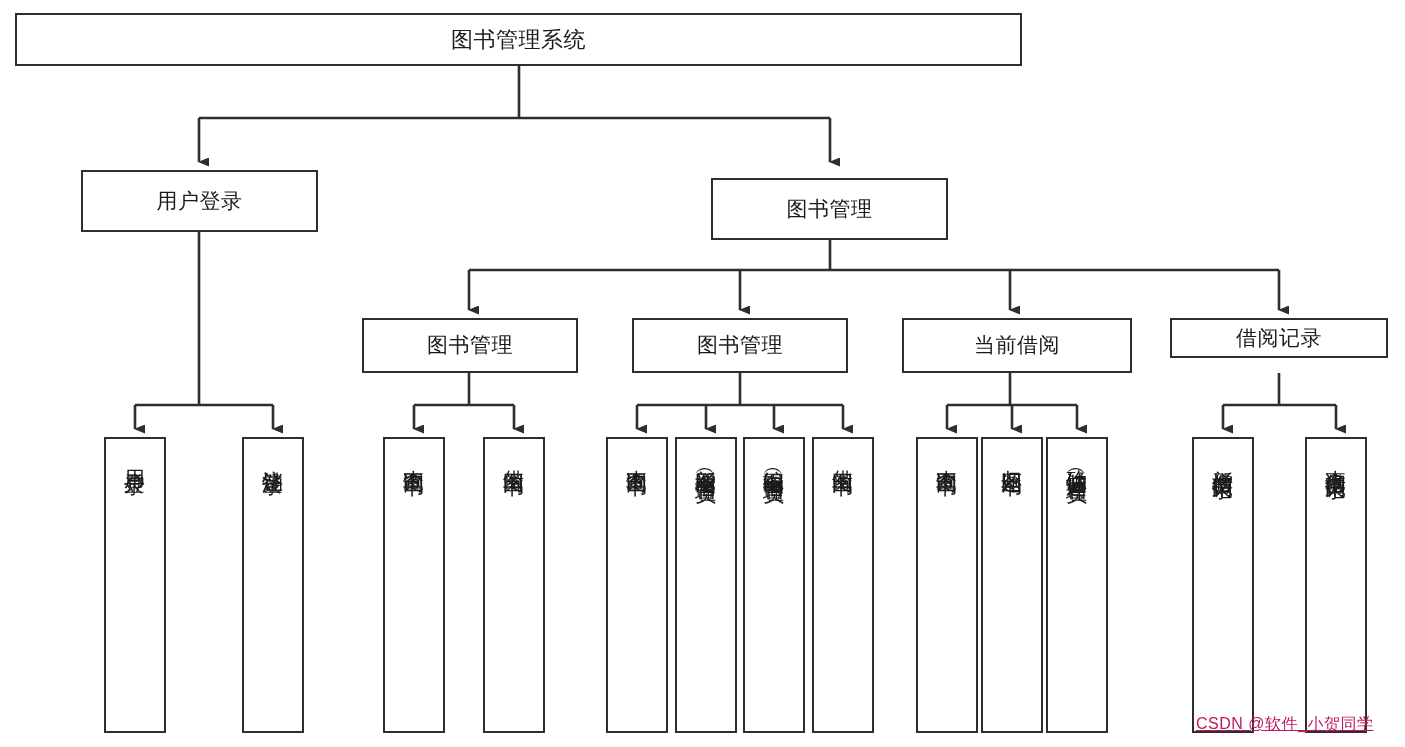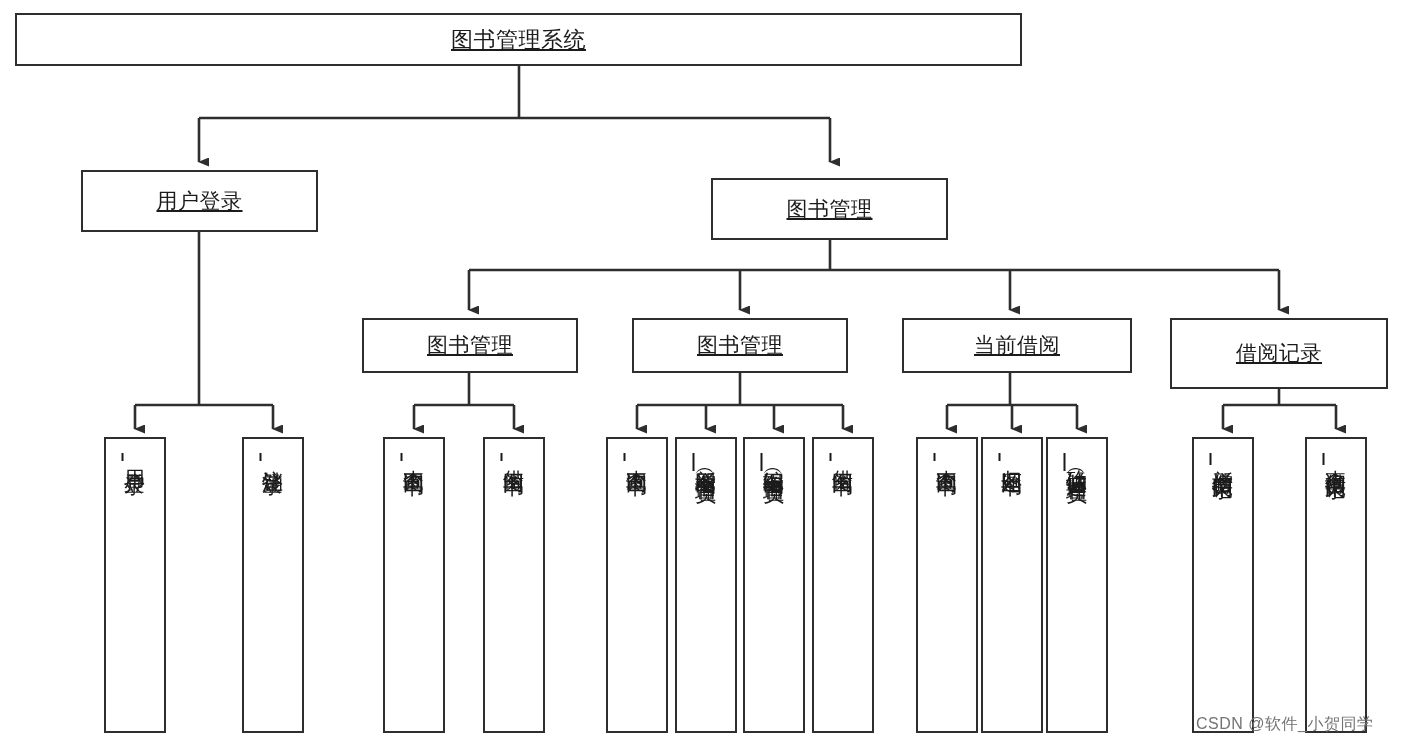--- a/index.html
+++ b/index.html
@@ -35,21 +35,20 @@
     align-items: center;
     justify-content: center;
     color: #1b1b1b;
   }
   .node-label {
     display: block;
     text-align: center;
     line-height: 1.18;
     color: #1b1b1b;
     white-space: pre;
-    text-decoration: underline;
   }
   
   .node.horiz .node-label {
     font-size: 21px;
     letter-spacing: 0.5px;
   }
   .node.root .node-label {
     font-size: 22px;
   }
   
@@ -61,23 +60,24 @@
   .node.vert .node-label {
     writing-mode: vertical-rl;
     text-orientation: upright;
     font-size: 21px;
     letter-spacing: 2px;
     line-height: 1;
   }
   .watermark {
     position: absolute;
     font-size: 16px;
-    color: #737373;
+    color: #be185d;
     white-space: nowrap;
     letter-spacing: 0.5px;
+    text-decoration: underline;
   }
 </style>
 </head>
 <body>
 
 <div id="diagram-root">
 
   <svg id="edge-layer" viewBox="0 0 1405 747" width="1405" height="747" xmlns="http://www.w3.org/2000/svg">
     <defs>
       <marker id="arrowhead" markerWidth="9" markerHeight="11" refX="4.5" refY="10" orient="auto" markerUnits="userSpaceOnUse">
@@ -141,21 +141,21 @@
 
   <div class="node horiz" style="left:362px; top:318px; width:216px; height:55px;">
     <span class="node-label">图书管理</span>
   </div>
   <div class="node horiz" style="left:632px; top:318px; width:216px; height:55px;">
     <span class="node-label">图书管理</span>
   </div>
   <div class="node horiz" style="left:902px; top:318px; width:230px; height:55px;">
     <span class="node-label">当前借阅</span>
   </div>
-  <div class="node horiz" style="left:1170px; top:318px; width:218px; height:71px;">
+  <div class="node horiz" style="left:1170px; top:318px; width:218px; height:40px;">
     <span class="node-label">借阅记录</span>
   </div>
 
   <div class="node vert" style="left:104px; top:437px; width:62px; height:296px;">
     <span class="node-label">用户登录</span>
   </div>
   <div class="node vert" style="left:242px; top:437px; width:62px; height:296px;">
     <span class="node-label">注销登录</span>
   </div>
 

